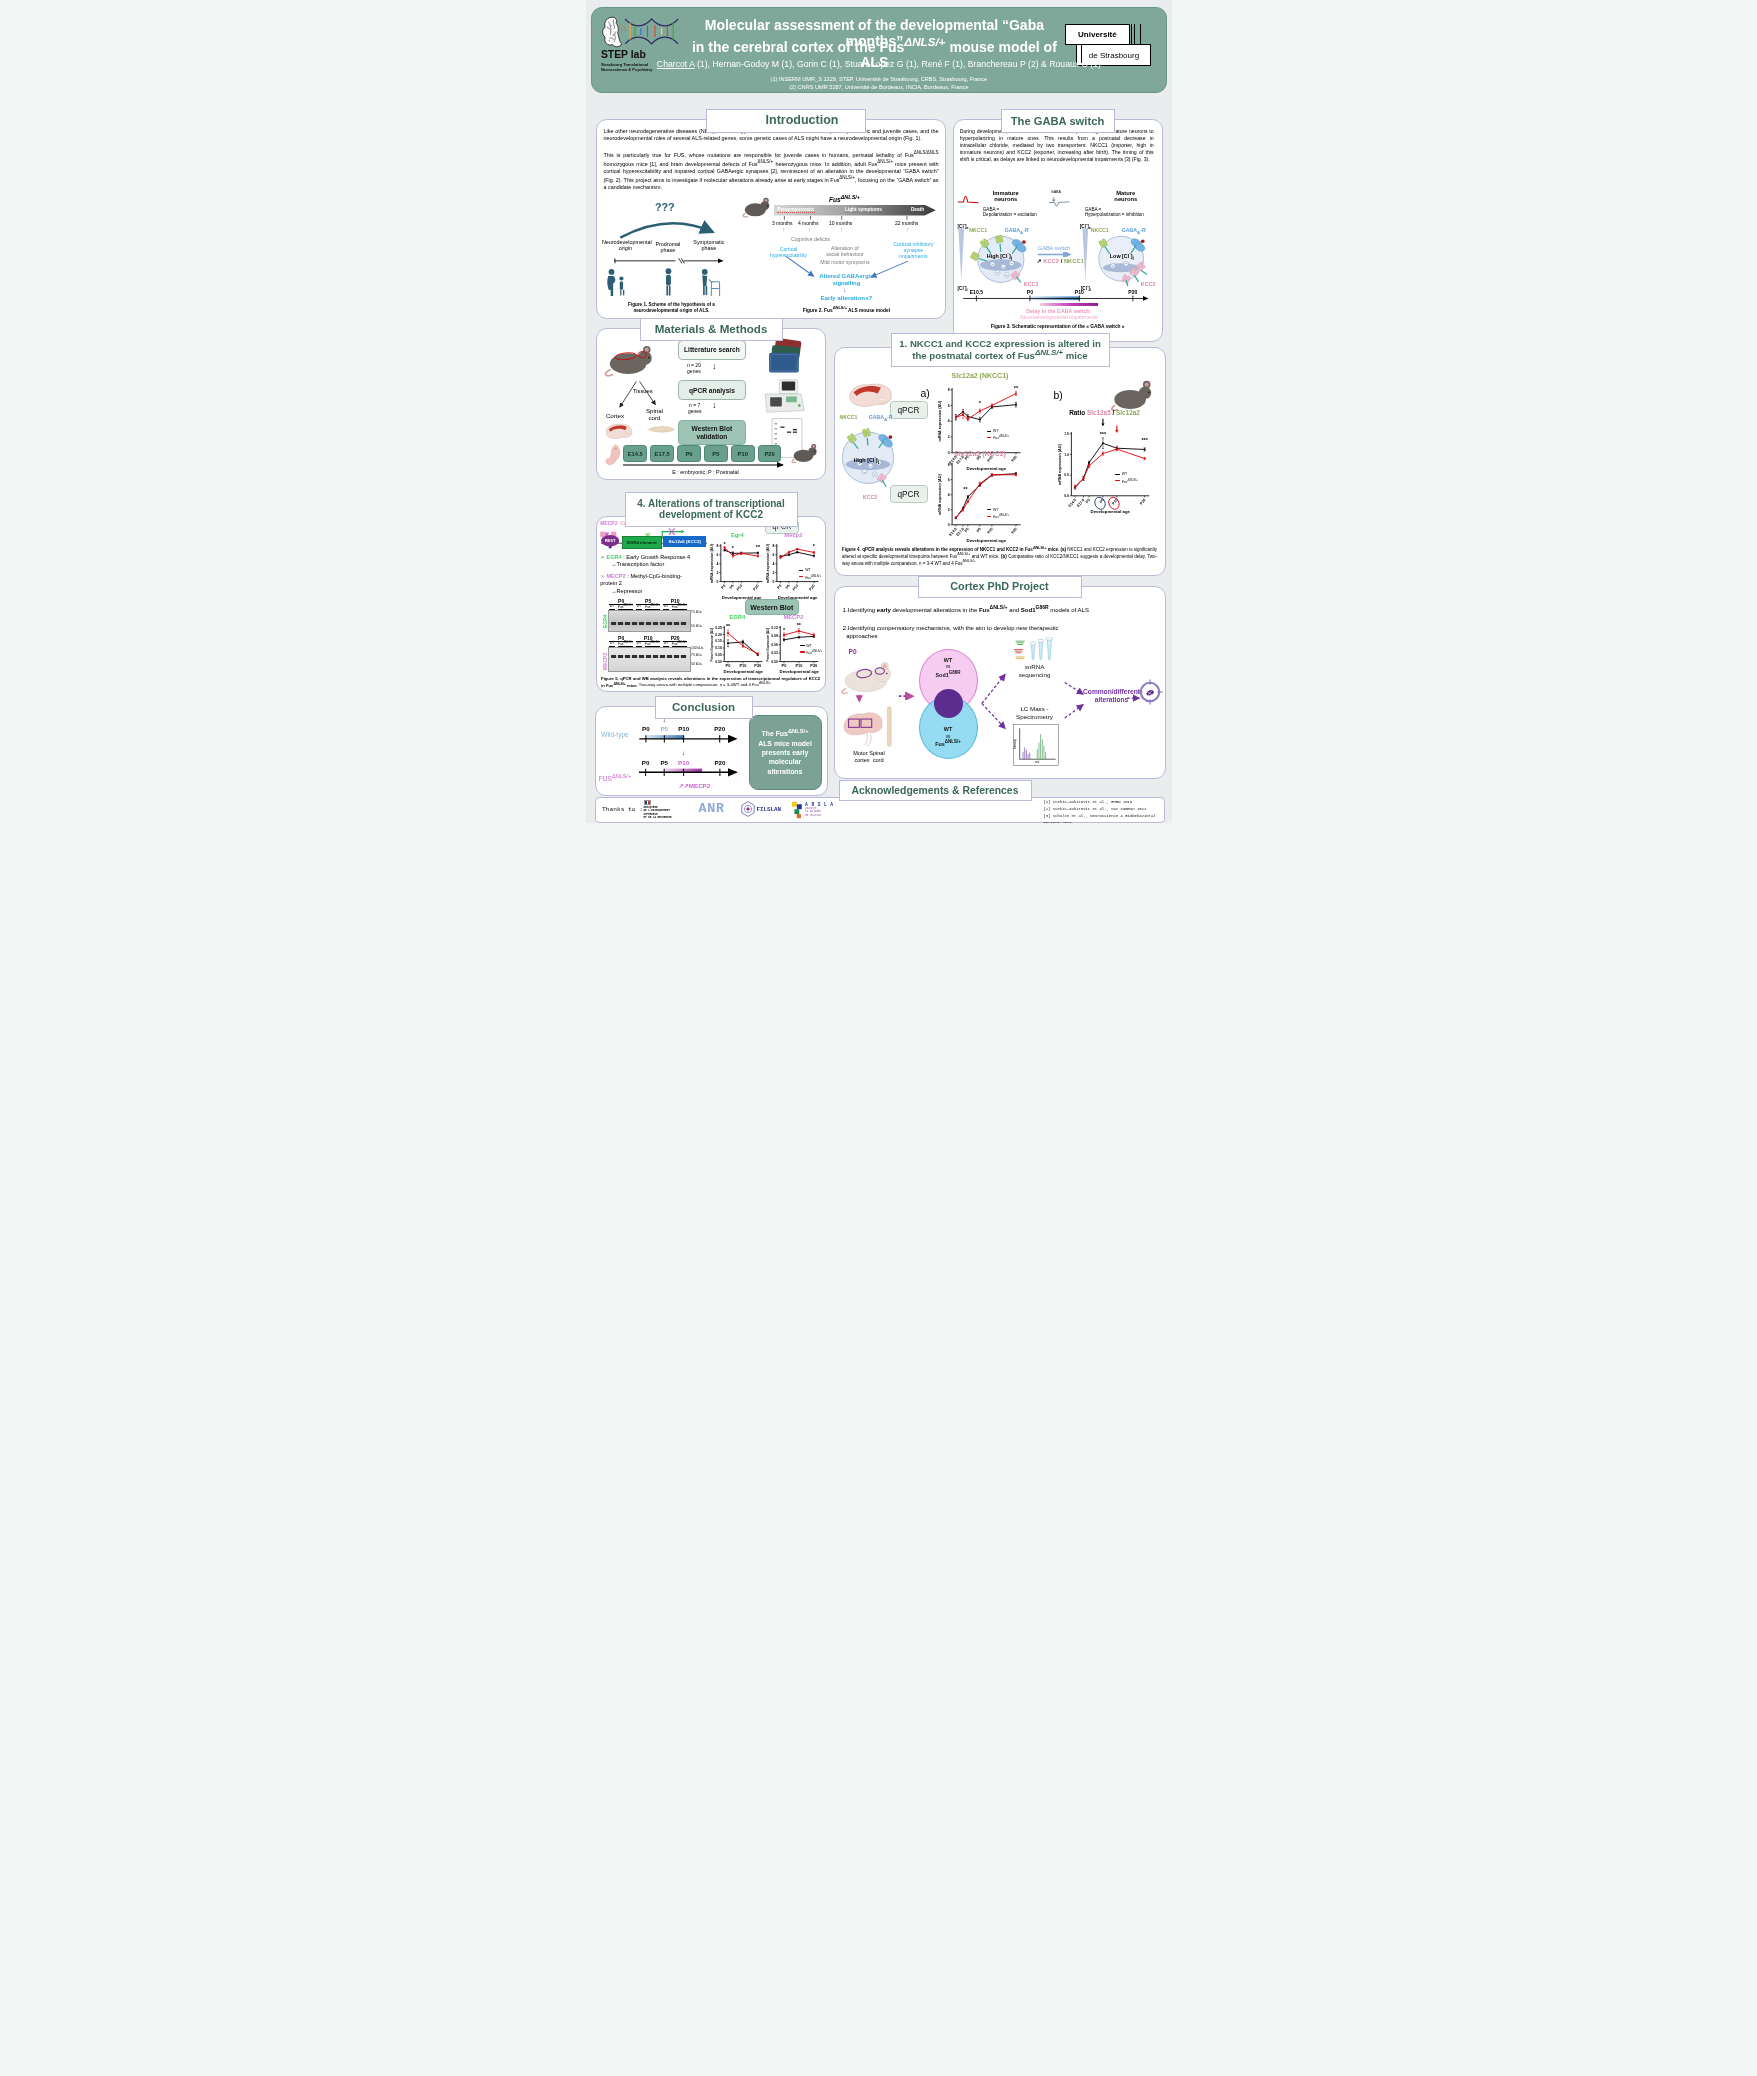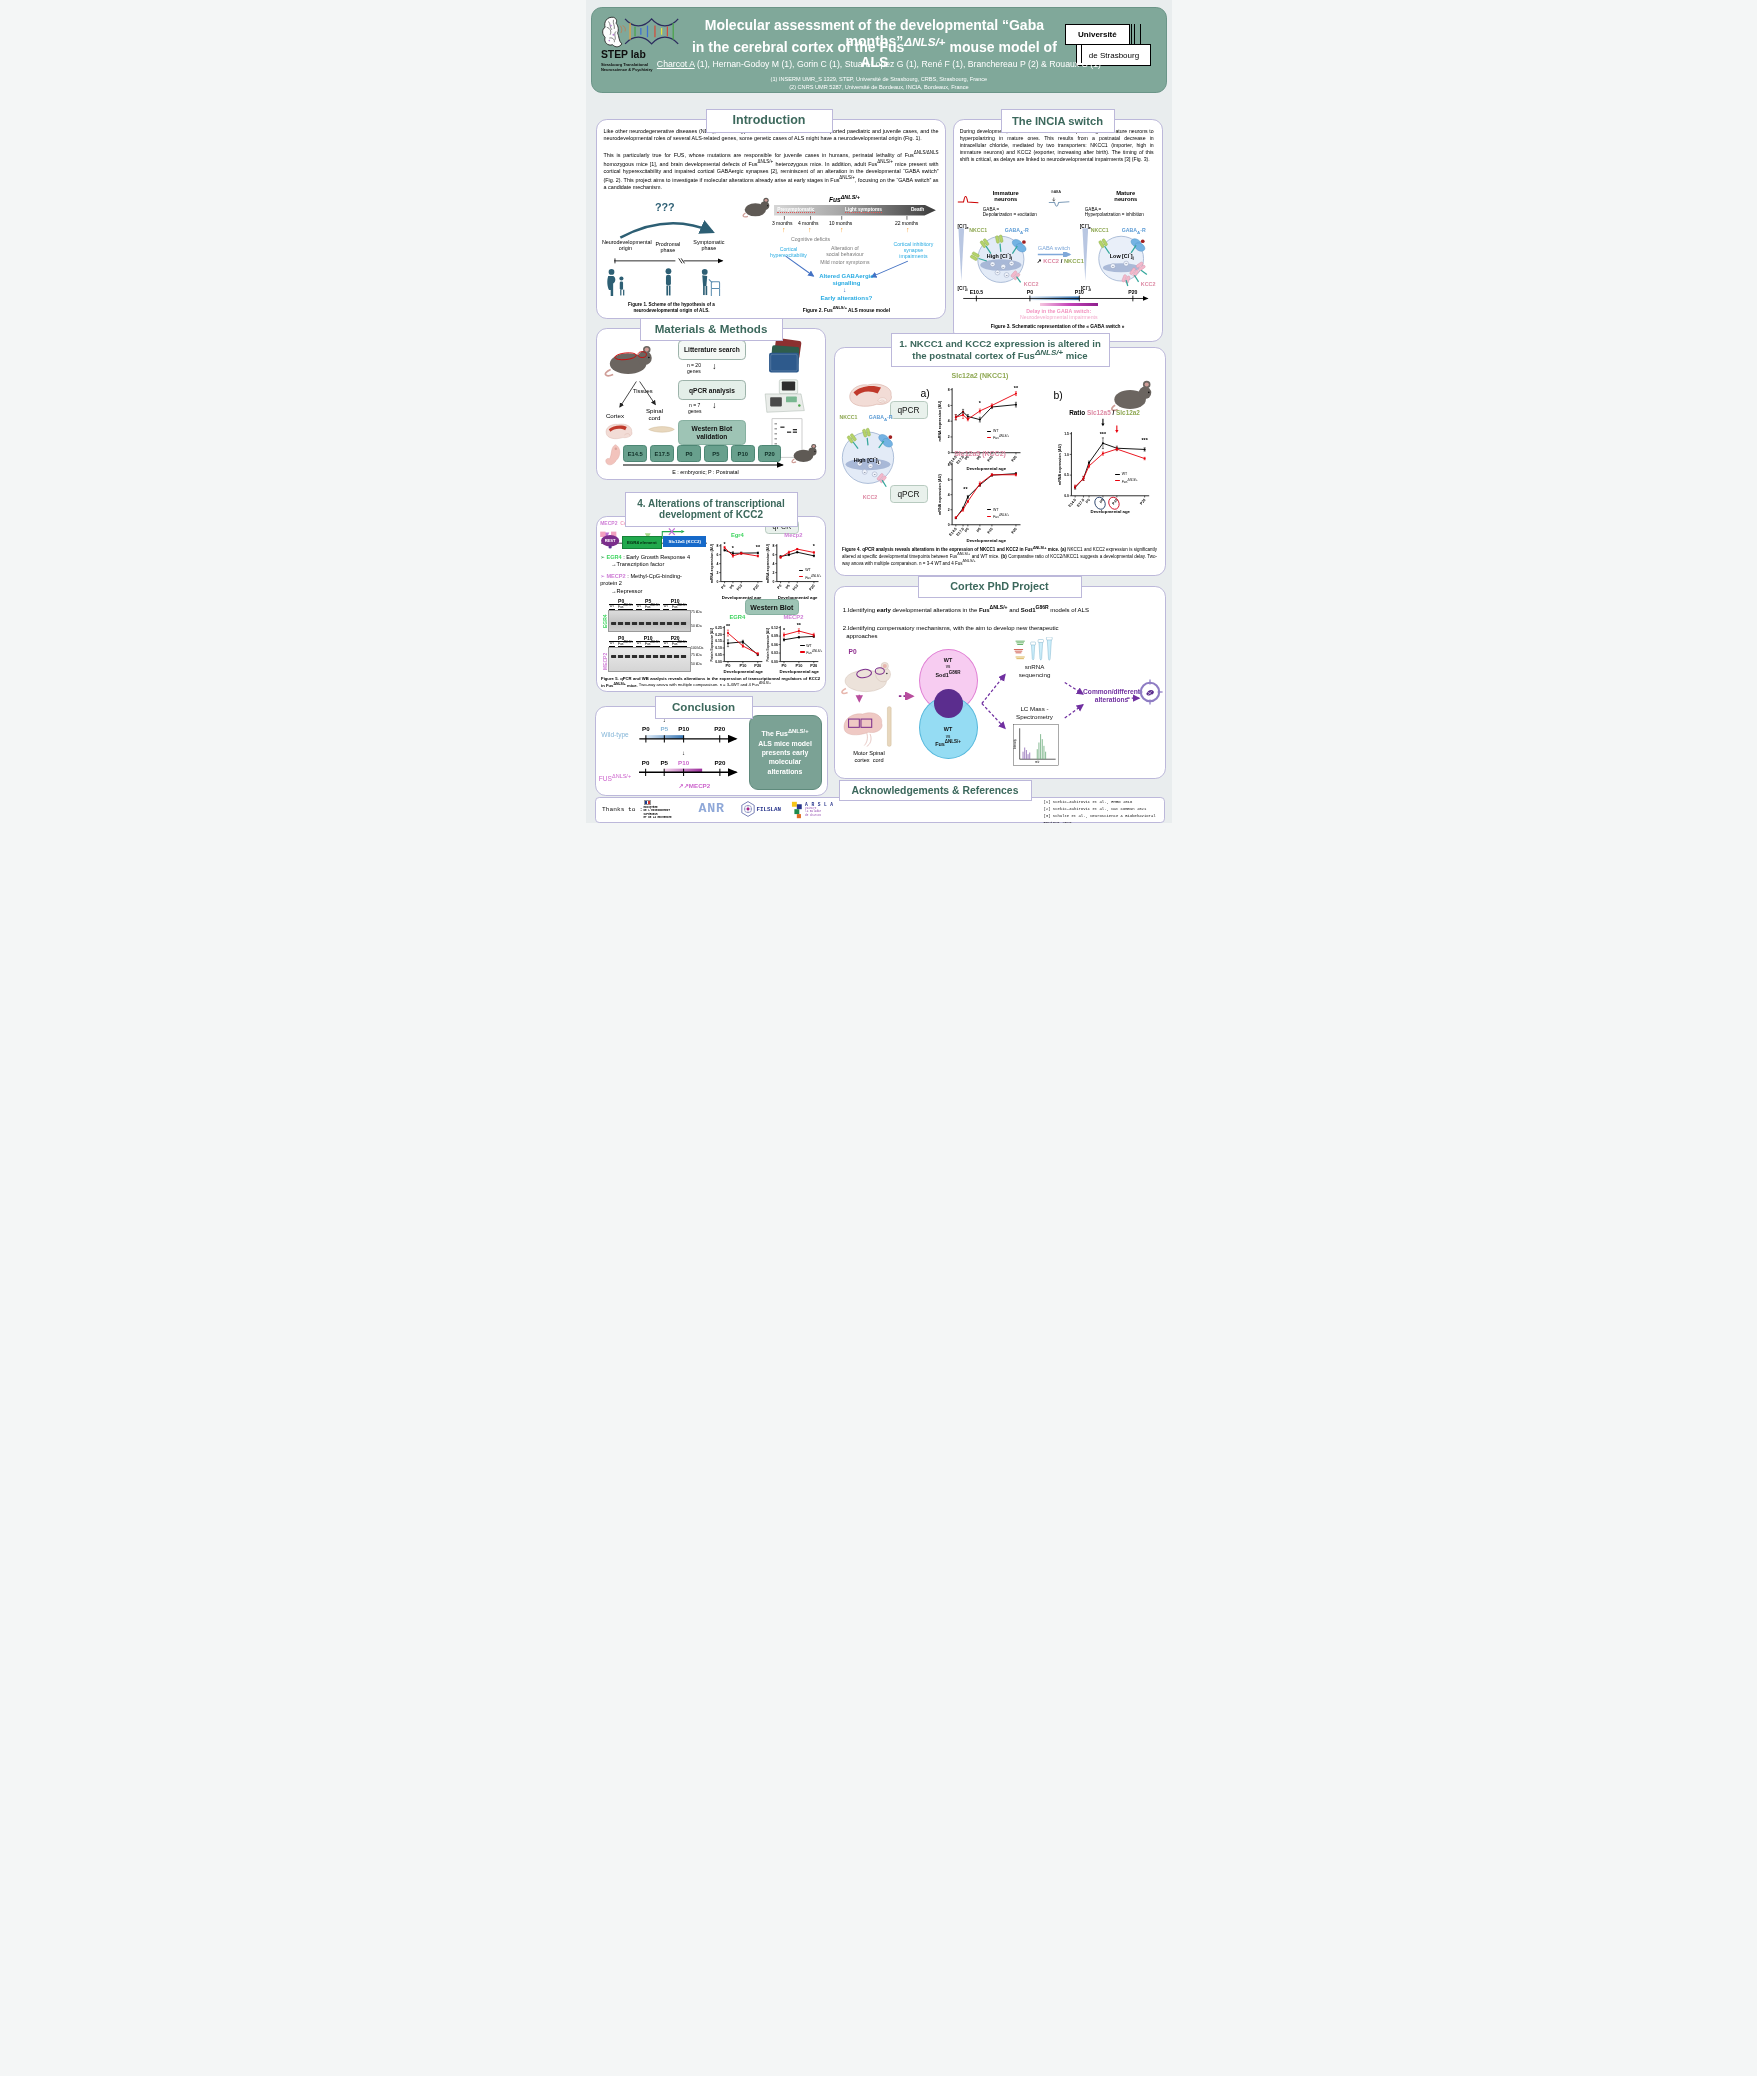--- a/index.html
+++ b/index.html
@@ -82,21 +82,21 @@
       <div class="abs vql" style="left:75px;top:5.8px;height:21px;"></div>
       <div class="abs" style="left:11.6px;top:26px;width:73px;height:20px;background:#fff;border:1px solid #000;display:flex;align-items:center;justify-content:center;font-size:8px;color:#000;">de Strasbourg</div>
       <div class="abs vql" style="left:16.6px;top:26.6px;height:18px;"></div>
     </div>
 
     <div class="abs" style="left:0;top:51px;width:100%;text-align:center;font-size:8.7px;color:#fff;"><u>Charcot A</u> (1), Hernan-Godoy M (1), Gorin C (1), Stuart-Lopez G (1), René F (1), Branchereau P (2) &amp; Rouaux C (1)</div>
     <div class="abs" style="left:0;top:68px;width:100%;text-align:center;font-size:5.6px;color:#fff;">(1) INSERM UMR_S 1329, STEP, Université de Strasbourg, CRBS, Strasbourg, France</div>
     <div class="abs" style="left:0;top:76px;width:100%;text-align:center;font-size:5.6px;color:#fff;">(2) CNRS UMR 5287, Université de Bordeaux, INCIA, Bordeaux, France</div>
   </div>
 
-  <div class="tab" style="left:120px;top:109px;width:125px;height:21.6px;font-size:12.5px;">
+  <div class="tab" style="left:120px;top:109px;width:125px;height:21.6px;font-size:12.5px;padding-left:33px;">
       <span>Introduction</span>
     </div>
   <div class="sec" style="left:10.4px;top:119px;width:348px;height:198px;">
     <div class="abs just" style="left:6.6px;top:7.5px;width:335px;font-size:5.4px;line-height:1.32;color:#000;">Like other neurodegenerative diseases (NDD), ALS is a typical late-onset disease. But with reported paediatric and juvenile cases, and the neurodevelopmental roles of several ALS-related genes, some genetic cases of ALS might have a neurodevelopmental origin (Fig. 1).</div>
     <div class="abs just" style="left:6.6px;top:30px;width:335px;font-size:5.4px;line-height:1.32;color:#000;">This is particularly true for FUS, whose mutations are responsible for juvenile cases in humans, perinatal lethality of Fus<sup>ΔNLS/ΔNLS</sup> homozygous mice [1], and brain developmental defects of Fus<sup>ΔNLS/+</sup> heterozygous mice. In addition, adult Fus<sup>ΔNLS/+</sup> mice present with cortical hyperexcitability and impaired cortical GABAergic synapses [2], reminiscent of an alteration in the developmental “GABA switch” (Fig. 2). This project aims to investigate if molecular alterations already arise at early stages in Fus<sup>ΔNLS/+</sup>, focusing on the “GABA switch” as a candidate mechanism.</div>
 
     <div class="abs" style="left:5px;top:81px;width:137px;height:100px;">
       <div class="abs" style="left:53px;top:0;font-size:10.8px;font-weight:bold;color:#2d5f74;">???</div>
       <svg class="abs" style="left:8.3px;top:10.8px;" width="120" height="58" viewBox="0 0 290 140">
         <defs>
@@ -190,21 +190,21 @@
         <line x1="400" y1="22" x2="312" y2="60" stroke="#4472c4" stroke-width="2.5" marker-end="url(#mkblue)"></line>
       </svg>
       <div class="abs cyan" style="left:65px;top:79px;width:79px;text-align:center;font-size:6px;font-weight:bold;line-height:1.2;">Altered GABAergic<br>signalling</div>
       <div class="abs" style="left:101px;top:92px;color:#4472c4;font-weight:bold;font-size:6.6px;">↓</div>
       <div class="abs cyan" style="left:69px;top:100px;width:71px;text-align:center;font-size:6.2px;font-weight:bold;">Early alterations?</div>
     </div>
     <div class="abs cap" style="left:179px;top:185px;width:141px;text-align:center;font-size:4.8px;"><b>Figure 2. Fus<sup>ΔNLS/+</sup> ALS mouse model</b></div>
   </div>
 
   <div class="tab" style="left:415px;top:109px;width:112px;height:21.6px;font-size:11.2px;">
-      <span>The INCIA switch</span>
+      <span>The GABA switch</span>
     </div>
   <div class="sec" style="left:367px;top:119px;width:208px;height:221px;">
     <div class="abs just" style="left:6.2px;top:7.5px;width:194px;font-size:5.2px;line-height:1.35;">During development, GABA’s action shifts from depolarizing in immature neurons to hyperpolarizing in mature ones. This results from a postnatal decrease in intracellular chloride, mediated by two transporters: NKCC1 (importer, high in immature neurons) and KCC2 (exporter, increasing after birth). The timing of this shift is critical, as delays are linked to neurodevelopmental impairments [3] (Fig. 3).</div>
 
     <div class="abs" style="left:3.3px;top:70px;width:202px;height:130px;">
       <svg class="abs" style="left:0;top:1.7px;" width="23" height="12.5" viewBox="0 0 56 30">
         <path d="M2,24 L16,24 C19,6 23,6 26,24 L52,26" stroke="#cc0000" stroke-width="2.5" fill="none"></path>
       </svg>
       <div class="abs" style="left:26px;top:0;width:46px;text-align:center;font-size:5.8px;font-weight:bold;line-height:1.1;">Immature<br>neurons</div>
       <div class="abs" style="left:94px;top:0;font-size:3.7px;">GABA</div>

